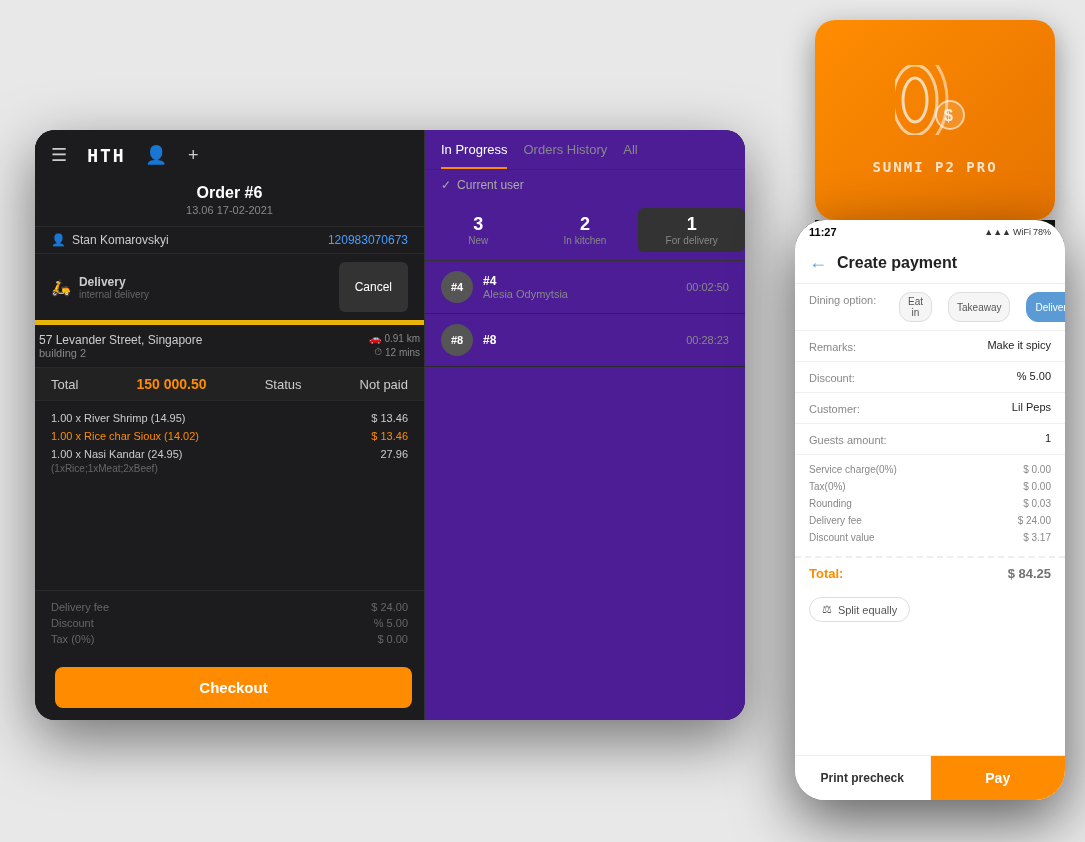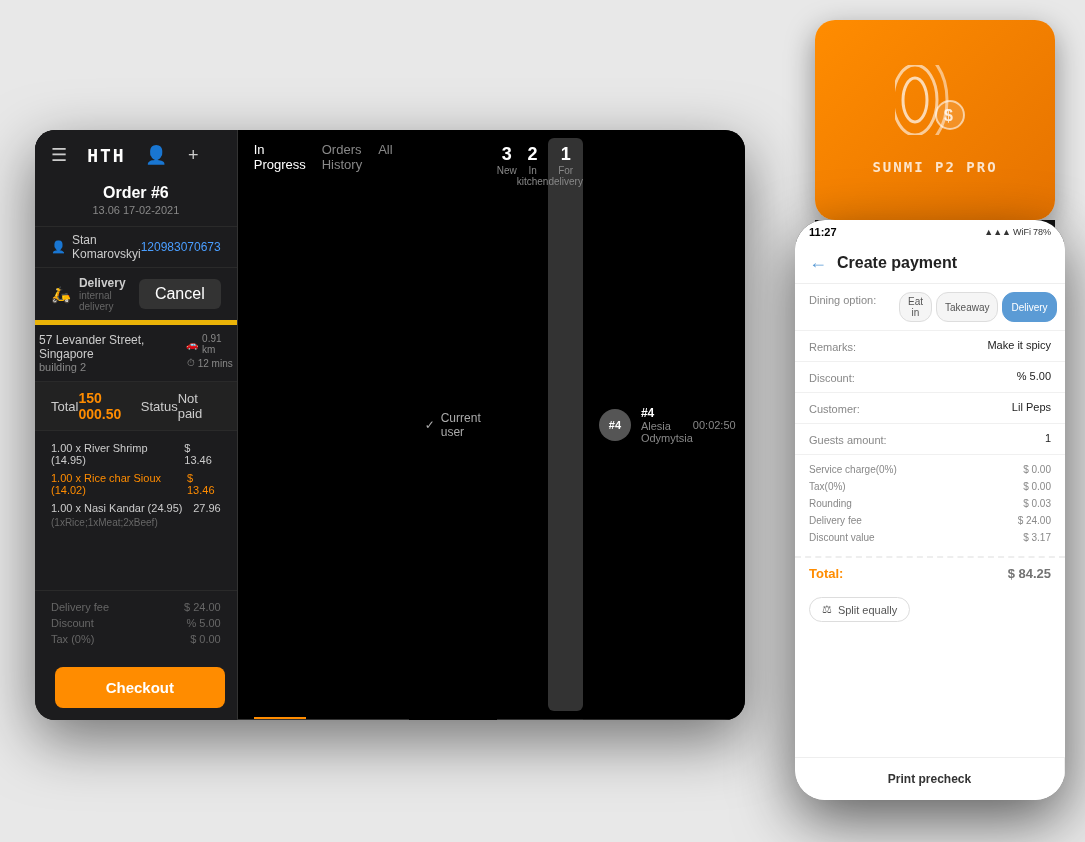--- a/index.html
+++ b/index.html
@@ -113,22 +113,22 @@
     }
     .delivery-sublabel {
       color: #666;
       font-size: 10px;
     }
     .cancel-btn {
       background: #333;
       color: #fff;
       border: none;
       border-radius: 6px;
-      padding: 6px 16px;
-      font-size: 16px;
+      padding: 18px 16px;
+      font-size: 12px;
       cursor: pointer;
     }
     .address-text {
       color: #ccc;
       font-size: 12px;
       font-weight: 500;
     }
     .address-building {
       color: #888;
       font-size: 11px;
@@ -198,23 +198,23 @@
       padding: 12px;
       border-radius: 8px;
       font-size: 15px;
       font-weight: 600;
       cursor: pointer;
     }
 
     
     .orders-panel {
       flex: 1;
-      background: #000000;
-      display: flex;
-      flex-direction: row;
+      background: #4c1d95;
+      display: flex;
+      flex-direction: column;
     }
 
     .orders-tabs {
       display: flex;
       padding: 12px 16px 0;
       gap: 16px;
       border-bottom: 1px solid #333;
     }
     .orders-tab {
       color: #888;
@@ -395,21 +395,21 @@
     }
     .field-value {
       color: #222;
       font-size: 11px;
       text-align: right;
       max-width: 150px;
     }
 
     .dining-options {
       display: flex;
-      gap: 4px;
+      gap: 16px;
       justify-content: flex-start;
     }
     .dining-btn {
       padding: 3px 8px;
       border-radius: 12px;
       font-size: 10px;
       border: 1px solid #ddd;
       background: #f5f5f5;
       color: #555;
       cursor: pointer;
@@ -728,15 +728,16 @@
       <div class="split-btn-container">
         <button class="split-btn">
           <span>⚖</span>
           <span>Split equally</span>
         </button>
       </div>
     </div>
 
     <div class="phone-footer">
       <button class="print-btn">Print precheck</button>
+      <button class="pay-btn">Pay</button>
     </div>
   </div>
 </div>
 
 </body></html>

